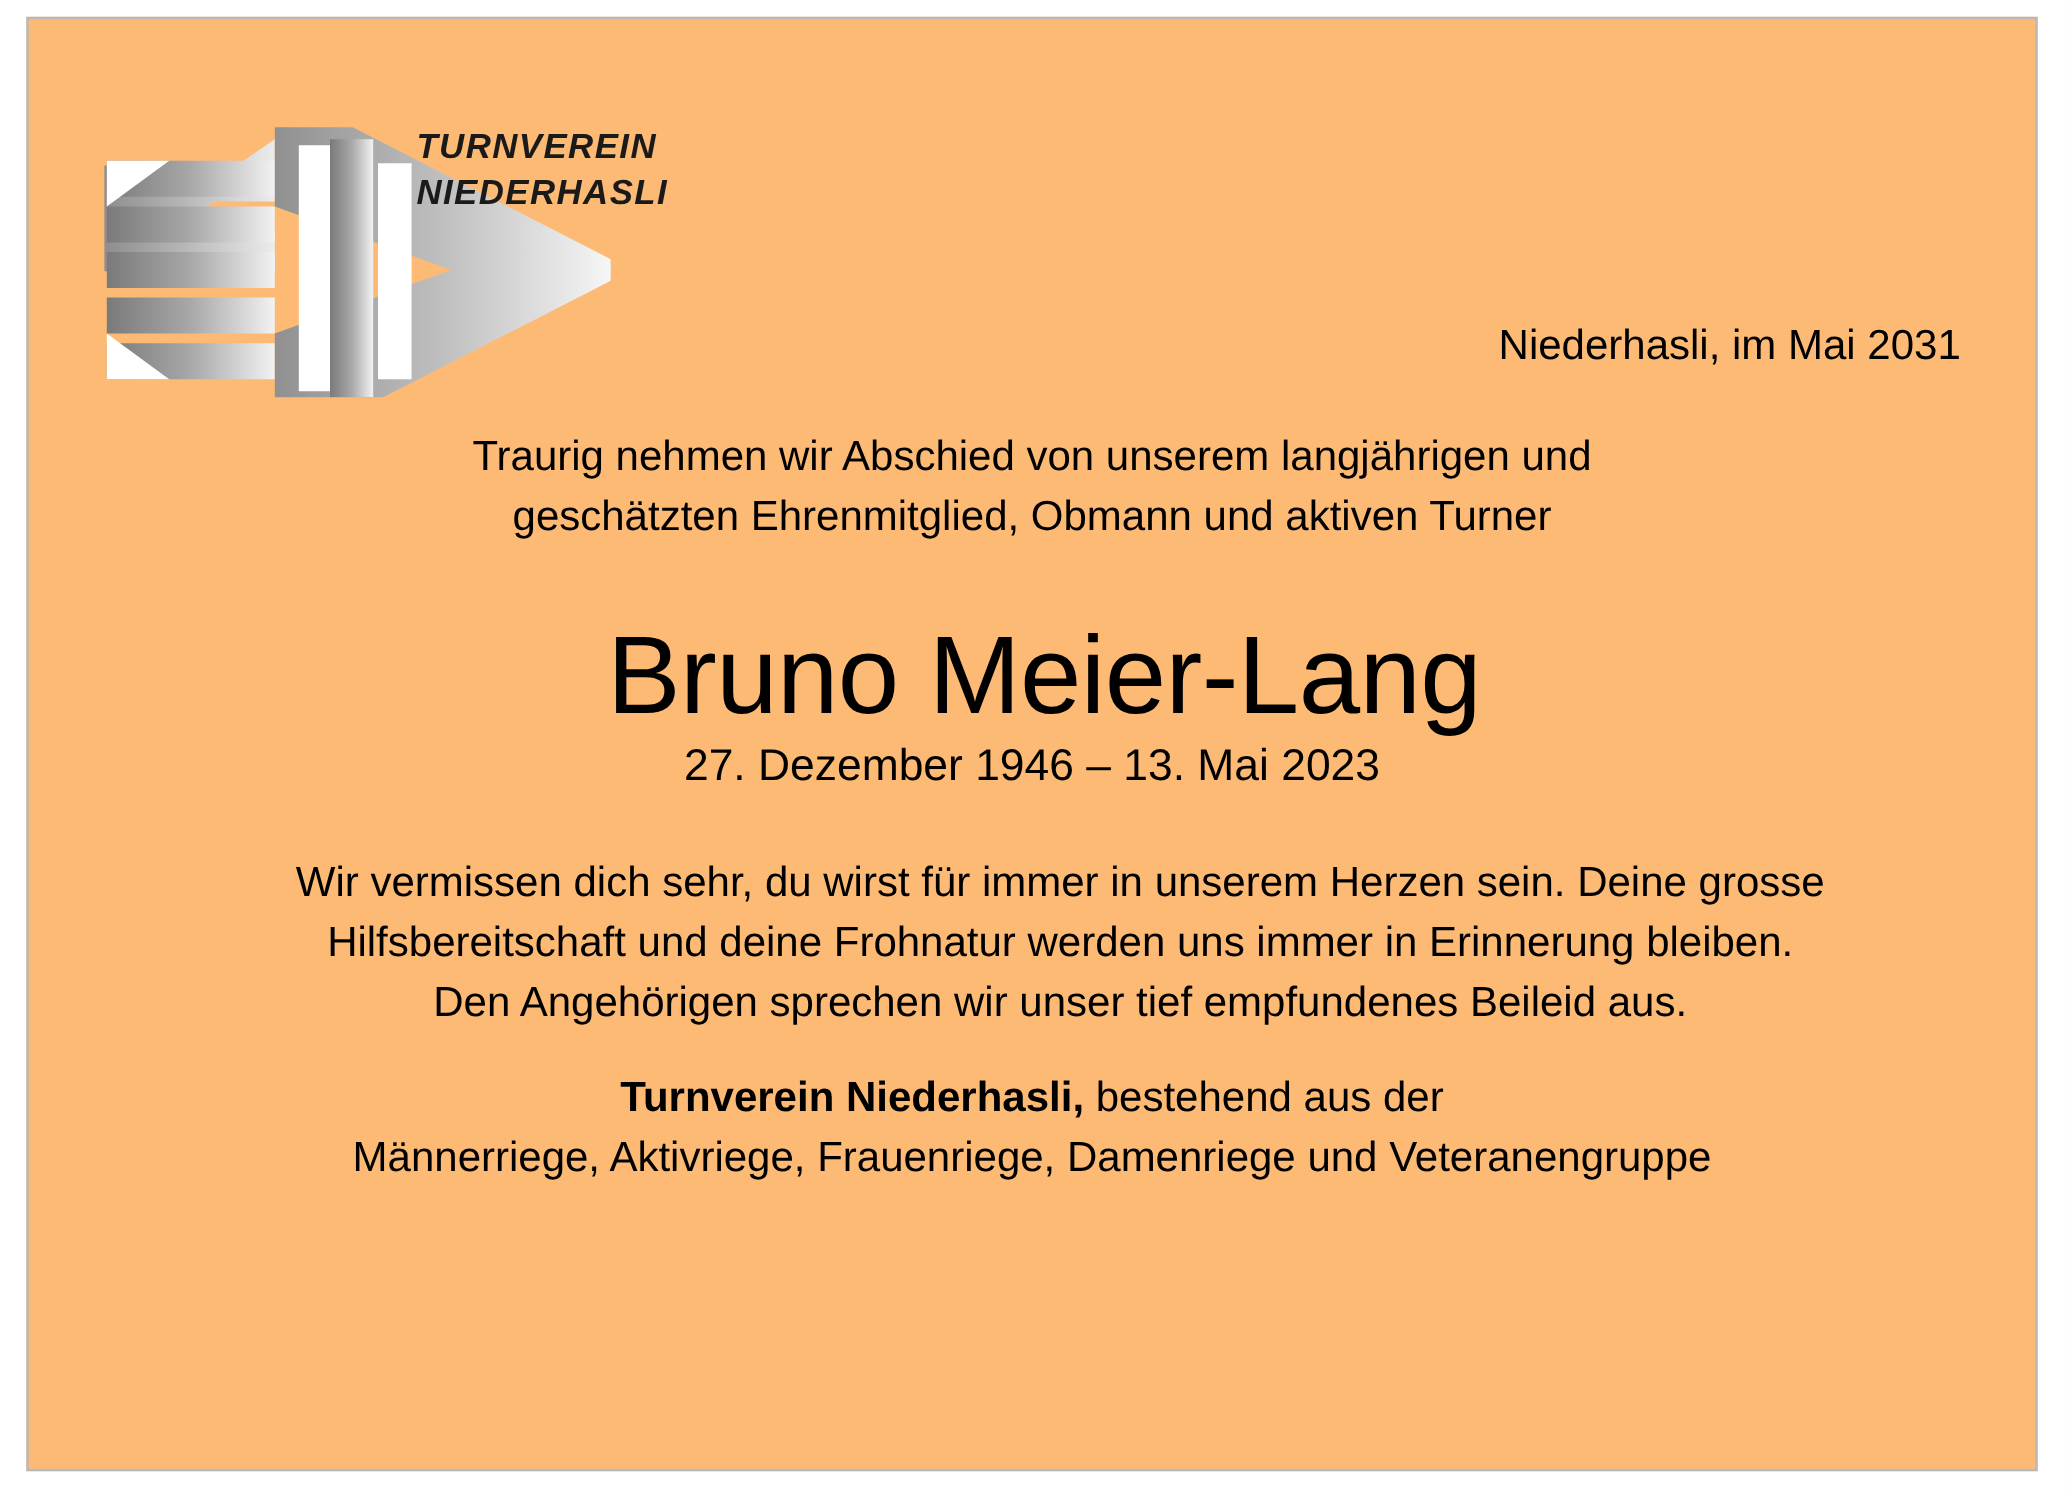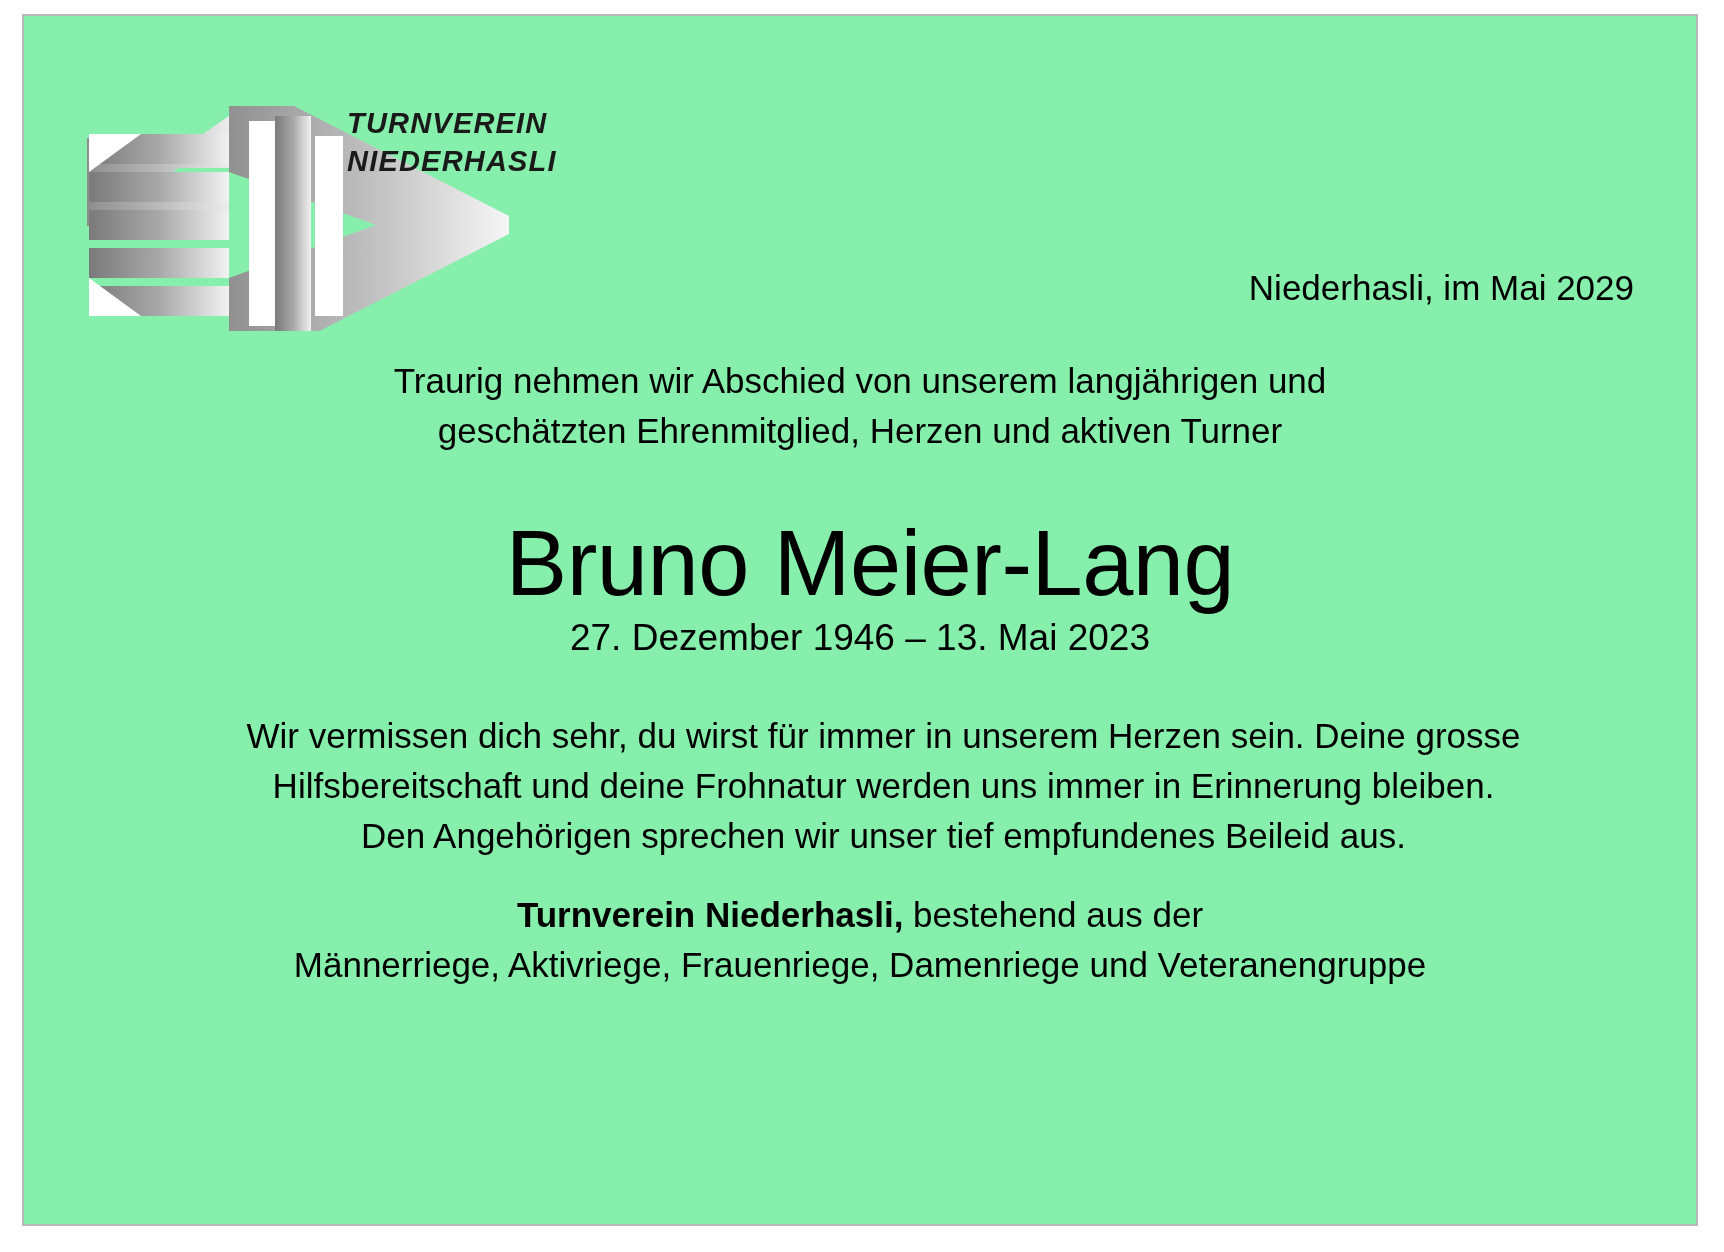--- a/index.html
+++ b/index.html
@@ -15,21 +15,21 @@
     overflow: hidden;
   }
   .notice {
     position: absolute;
     left: 22px;
     top: 14px;
     width: 1676px;
     height: 1212px;
     box-sizing: border-box;
     border: 2px solid #b8b8b8;
-    background: #86efac;
+    background: #fdba74;
     text-decoration: underline;
   }
   .logo-block {
     position: absolute;
     left: 55px;
     top: 40px;
     width: 470px;
     height: 280px;
   }
   .logo-mark {
@@ -154,25 +154,25 @@
       <polygon points="170,45 200,45 200,250 170,250" fill="#ffffff"></polygon>
       <polygon points="236,60 264,60 264,240 236,240" fill="#ffffff"></polygon>
 
       <polygon points="196,40 232,40 232,255 196,255" fill="url(#g2)"></polygon>
       <polygon points="262,52 292,52 292,150 262,150" fill="url(#g3)" opacity="0"></polygon>
     </svg>
     <div class="logo-text">TURNVEREIN
 NIEDERHASLI</div>
   </div>
 
-  <div class="place-date">Niederhasli, im Mai 2029</div>
+  <div class="place-date">Niederhasli, im Mai 2031</div>
 
   <div class="center-col">
     <div class="intro">Traurig nehmen wir Abschied von unserem langjährigen und
-geschätzten Ehrenmitglied, Herzen und aktiven Turner</div>
+geschätzten Ehrenmitglied, Obmann und aktiven Turner</div>
     <div class="name">Bruno Meier-Lang</div>
     <div class="dates">27. Dezember 1946 – 13. Mai 2023</div>
     <div class="tribute">Wir vermissen dich sehr, du wirst für immer in unserem Herzen sein. Deine grosse
 Hilfsbereitschaft und deine Frohnatur werden uns immer in Erinnerung bleiben.
 Den Angehörigen sprechen wir unser tief empfundenes Beileid aus.</div>
     <div class="club">
       <span><b>Turnverein Niederhasli,</b><span> bestehend aus der</span></span>
       <span class="line2">Männerriege, Aktivriege, Frauenriege, Damenriege und Veteranengruppe</span>
     </div>
   </div>

